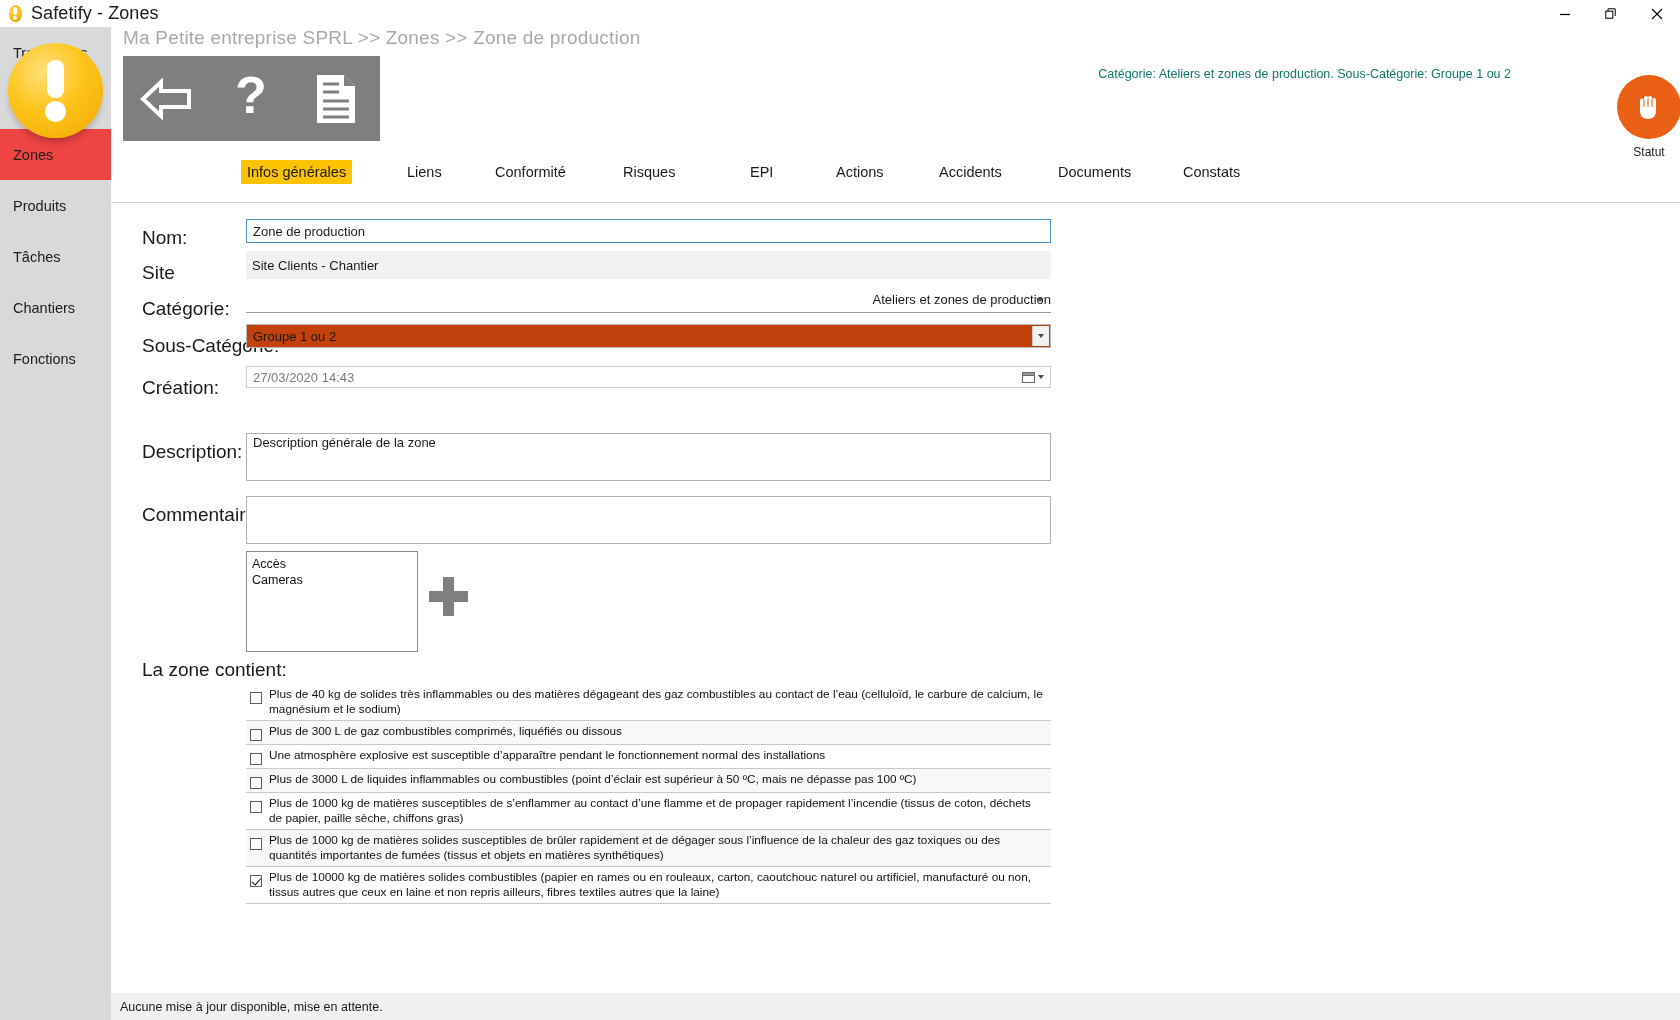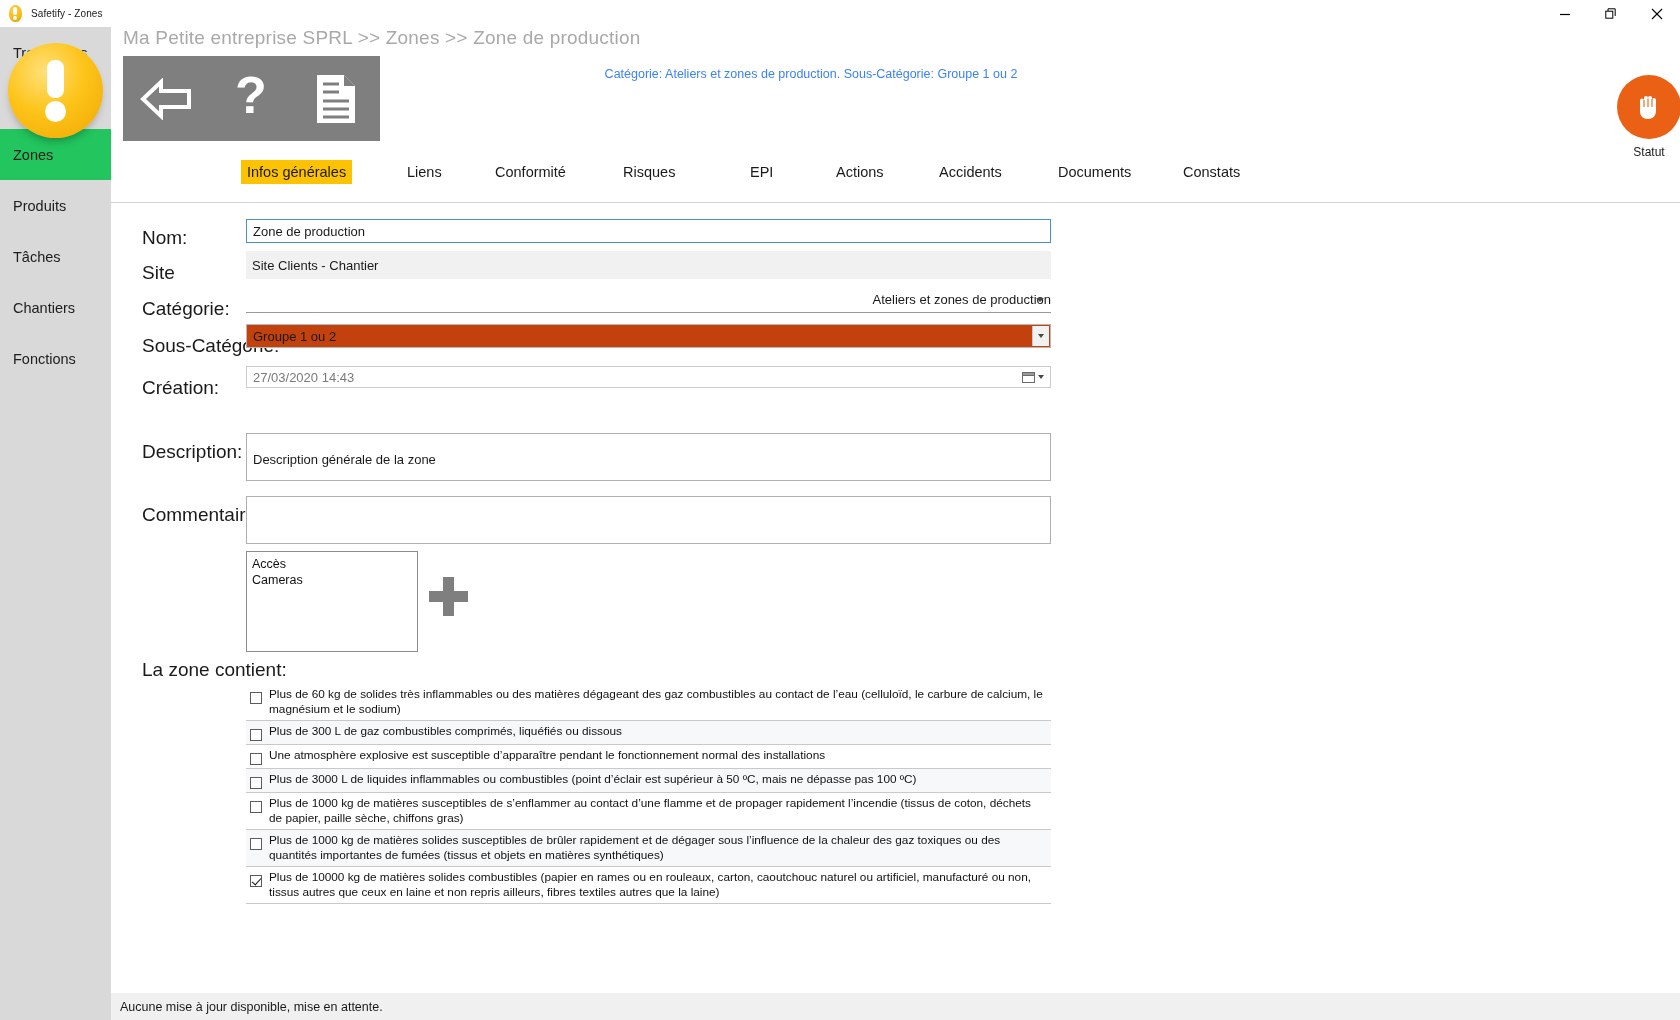--- a/index.html
+++ b/index.html
@@ -31,21 +31,21 @@
   }
   .app-icon .bang {
     position: absolute; left: 6px; top: 2px; width: 4px; height: 8px;
     background: #fff; border-radius: 2px;
   }
   .app-icon .bangdot {
     position: absolute; left: 6px; top: 11px; width: 4px; height: 4px;
     background: #fff; border-radius: 50%;
   }
   .titlebar .title-text {
-    font-size: 10px; color: #1a1a1a; letter-spacing: 0.1px;
+    font-size: 18px; color: #1a1a1a; letter-spacing: 0.1px;
   }
   .win-controls {
     position: absolute; right: 0; top: 0; height: 27px; display: flex;
   }
   .win-btn {
     width: 46px; height: 27px; display: flex; align-items: center; justify-content: center;
     background: transparent;
   }
   .win-btn svg { display: block; }
 
@@ -70,21 +70,21 @@
   .logo-dot {
     position: absolute; left: 45px; top: 74px; width: 21px; height: 21px;
     background: #ffffff; border-radius: 50%;
   }
   .nav-item {
     height: 51px; display: flex; align-items: center;
     padding-left: 13px;
     font-size: 14.5px; color: #20201f;
     cursor: default;
   }
-  .nav-item.active { background: #22c55e; }
+  .nav-item.active { background: #ef4444; }
 
   
   .content {
     position: absolute; left: 111px; top: 27px; width: 1642px; height: 993px;
     background: #ffffff;
   }
 
   .breadcrumb {
     position: absolute; left: 12px; top: 0px;
     font-size: 19px; color: #a9a9a9; letter-spacing: 0.2px;
@@ -94,22 +94,22 @@
     position: absolute; left: 12px; top: 29px; width: 257px; height: 85px;
     background: #7f7f7f;
     display: flex; align-items: center;
   }
   .iconbar-btn {
     width: 85px; height: 85px; display: flex; align-items: center; justify-content: center;
   }
 
   .cat-line {
     position: absolute; left: 0; top: 40px; width: 1400px;
-    text-align: center;
-    font-size: 12.5px; color: #3b82f6;
+    text-align: right;
+    font-size: 12.5px; color: #0f766e;
   }
 
   .statut-wrap {
     position: absolute; right: 64px; top: 48px;
     width: 80px; text-align: center;
   }
   .statut-circle {
     width: 64px; height: 64px; border-radius: 50%;
     background: #ea6014; margin: 0 auto;
     display: flex; align-items: center; justify-content: center;
@@ -155,21 +155,21 @@
     background: #ffffff; border: none; border-bottom: 1px solid #9a9a9a; justify-content: flex-end;
   }
   .fld-combo2 {
     background: #c2410c; border: 1px solid #b8b8b8;
   }
   .fld-date {
     background: #ffffff; border: 1px solid #cccccc; color: #7a7a7a;
   }
   .fld-area {
     background: #ffffff; border: 1px solid #b0b0b0;
-    align-items: flex-start; padding-top: 18px;
+    align-items: flex-start; padding-top: 1px;
   }
 
   .combo-arrow {
     position: absolute; right: 7px; top: 50%; transform: translateY(-50%);
     width: 0; height: 0;
     border-left: 4px solid transparent; border-right: 4px solid transparent;
     border-top: 4px solid #4a4a4a;
   }
   .combo-btn {
     position: absolute; right: 1px; top: 1px; bottom: 1px; width: 17px;
@@ -445,21 +445,21 @@
         <path d="M17 3 H28 V17 H42 V28 H28 V42 H17 V28 H3 V17 H17 Z" fill="#7f7f7f"></path>
       </svg>
     </div>
 
     <div class="lbl" style="left:31px; top:456px;">La zone contient:</div>
 
     <div class="chk-list" style="top:481px;">
 
       <div class="chk-row">
         <span class="chk-box"></span>
-        <span class="chk-text">Plus de 60 kg de solides très inflammables ou des matières dégageant des gaz combustibles au contact de l’eau (celluloïd, le carbure de calcium, le magnésium et le sodium)</span>
+        <span class="chk-text">Plus de 40 kg de solides très inflammables ou des matières dégageant des gaz combustibles au contact de l’eau (celluloïd, le carbure de calcium, le magnésium et le sodium)</span>
       </div>
 
       <div class="chk-row alt">
         <span class="chk-box"></span>
         <span class="chk-text">Plus de 300 L de gaz combustibles comprimés, liquéfiés ou dissous</span>
       </div>
 
       <div class="chk-row">
         <span class="chk-box"></span>
         <span class="chk-text">Une atmosphère explosive est susceptible d’apparaître pendant le fonctionnement normal des installations</span>

